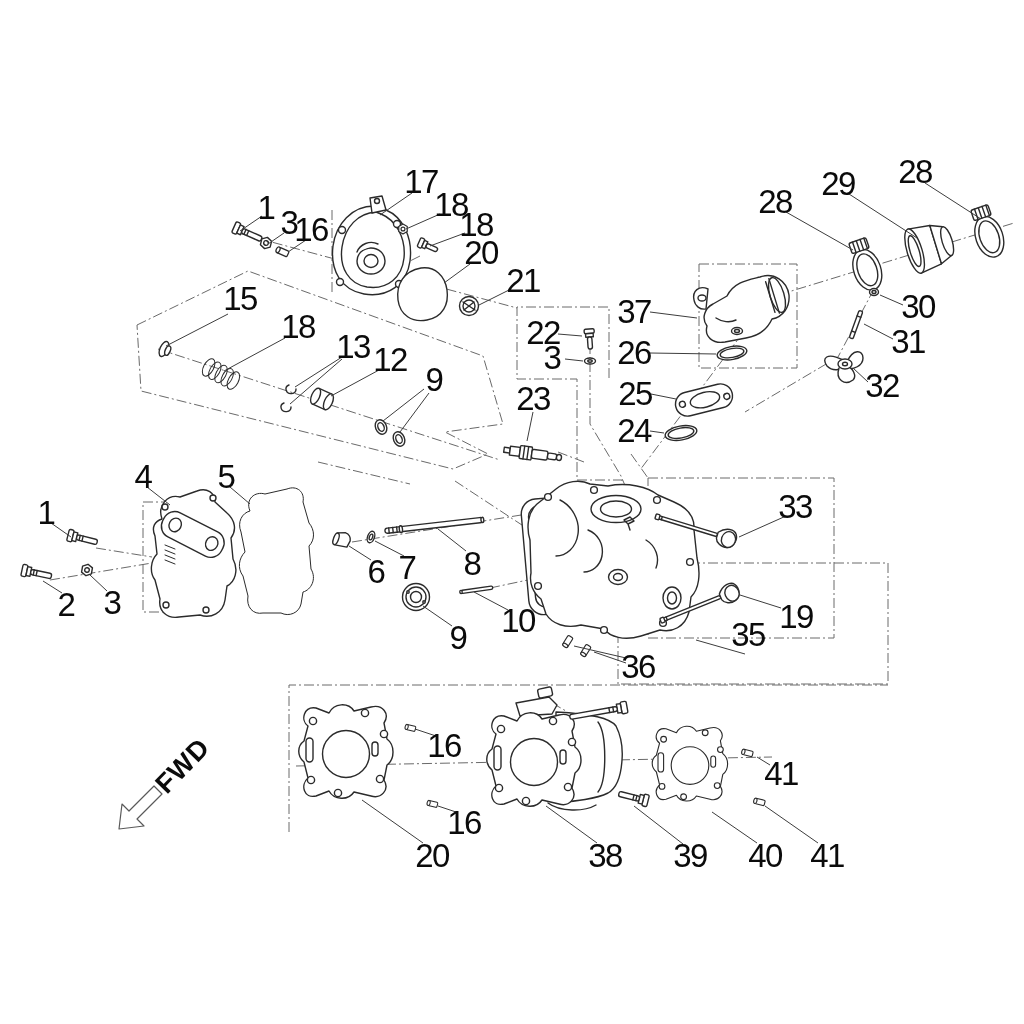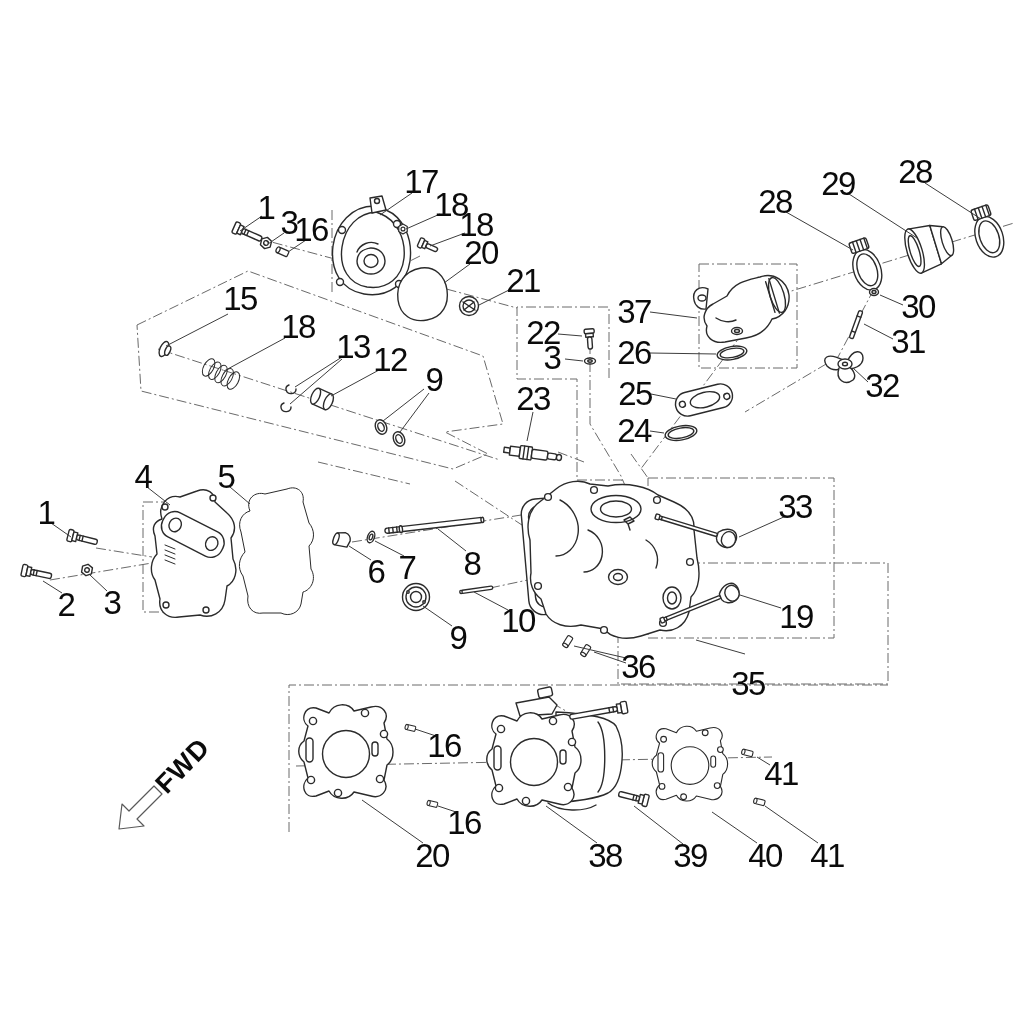--- a/index.html
+++ b/index.html
@@ -502,21 +502,21 @@
   <div class="callout" style="left:635px;top:393px">25</div>
   <div class="callout" style="left:634px;top:430px">24</div>
   <div class="callout" style="left:775px;top:201px">28</div>
   <div class="callout" style="left:838px;top:183px">29</div>
   <div class="callout" style="left:915px;top:171px">28</div>
   <div class="callout" style="left:918px;top:306px">30</div>
   <div class="callout" style="left:908px;top:341px">31</div>
   <div class="callout" style="left:882px;top:385px">32</div>
   <div class="callout" style="left:795px;top:506px">33</div>
   <div class="callout" style="left:796px;top:616px">19</div>
-  <div class="callout" style="left:748px;top:683px">35</div>
+  <div class="callout" style="left:748px;top:634px">35</div>
   <div class="callout" style="left:638px;top:666px">36</div>
   <div class="callout" style="left:143px;top:476px">4</div>
   <div class="callout" style="left:226px;top:476px">5</div>
   <div class="callout" style="left:46px;top:512px">1</div>
   <div class="callout" style="left:66px;top:604px">2</div>
   <div class="callout" style="left:112px;top:602px">3</div>
   <div class="callout" style="left:376px;top:571px">6</div>
   <div class="callout" style="left:407px;top:567px">7</div>
   <div class="callout" style="left:472px;top:563px">8</div>
   <div class="callout" style="left:458px;top:637px">9</div>

